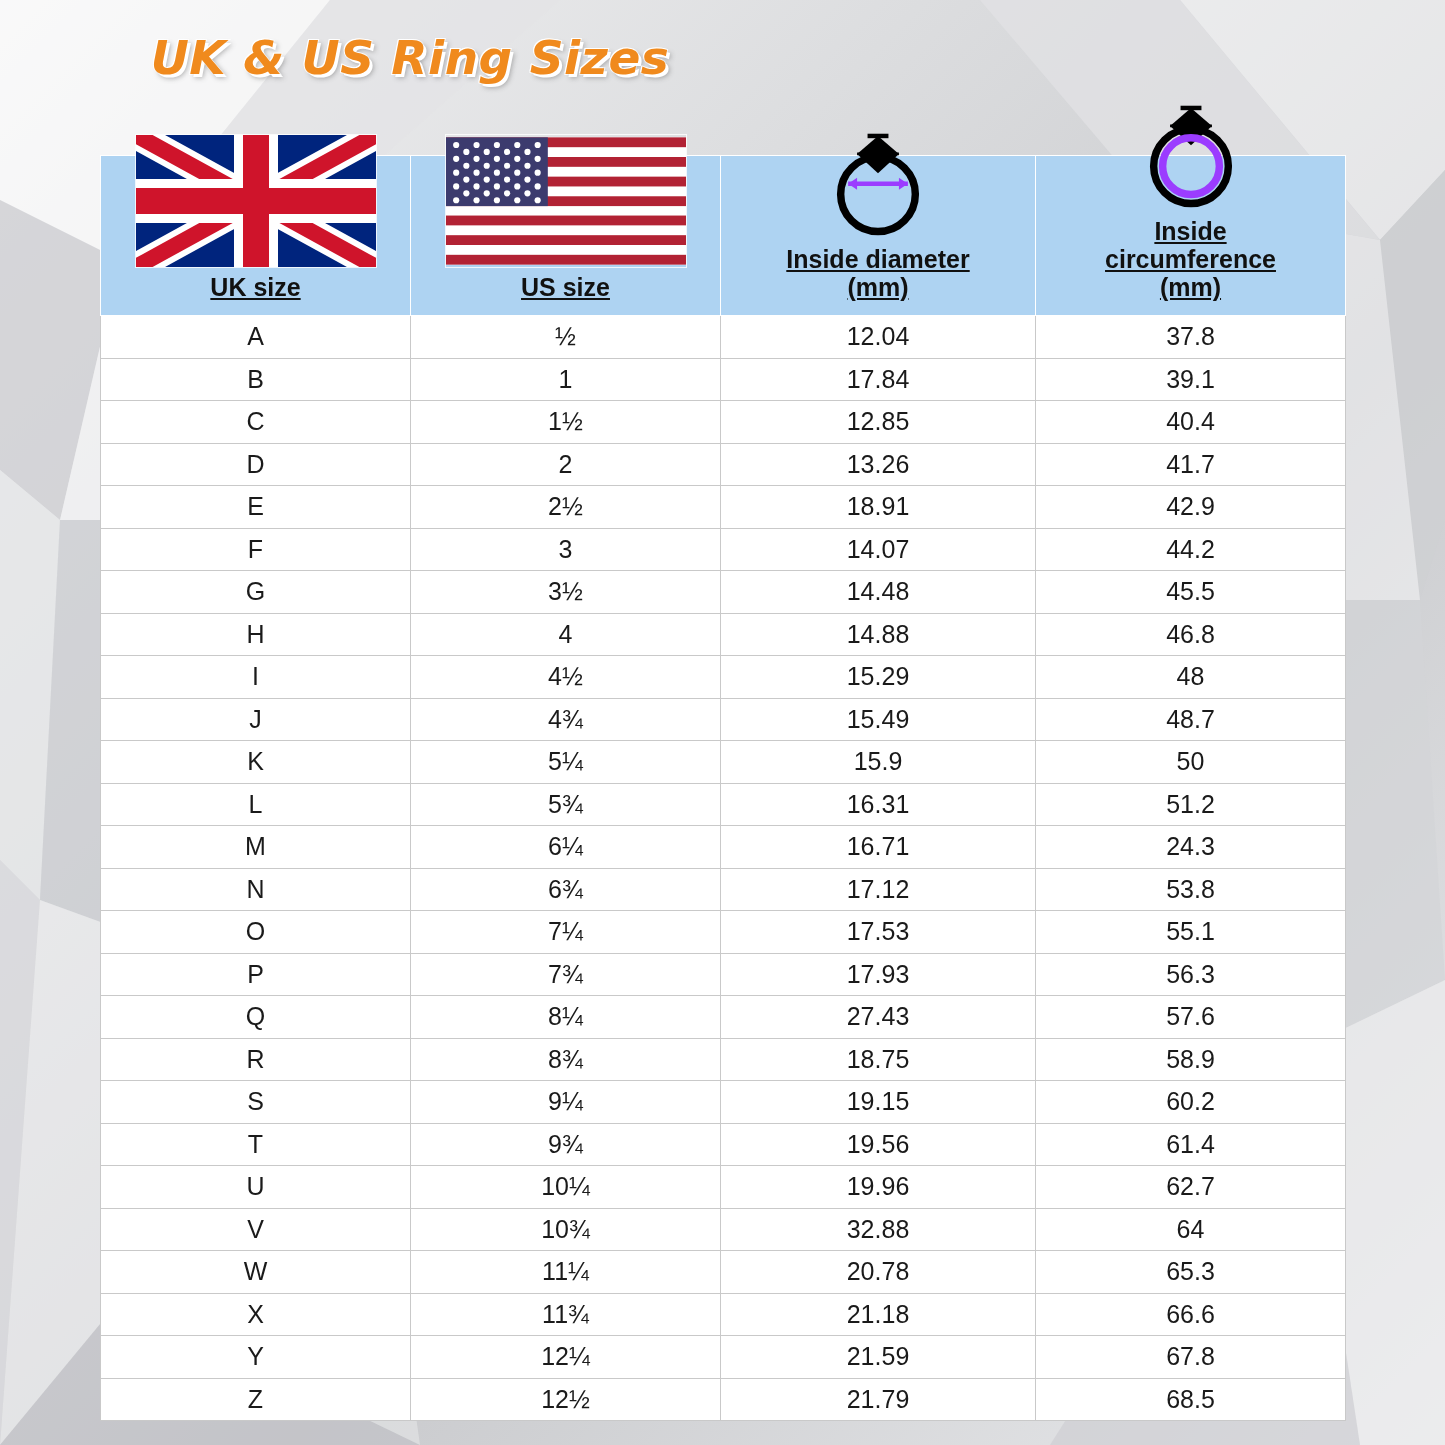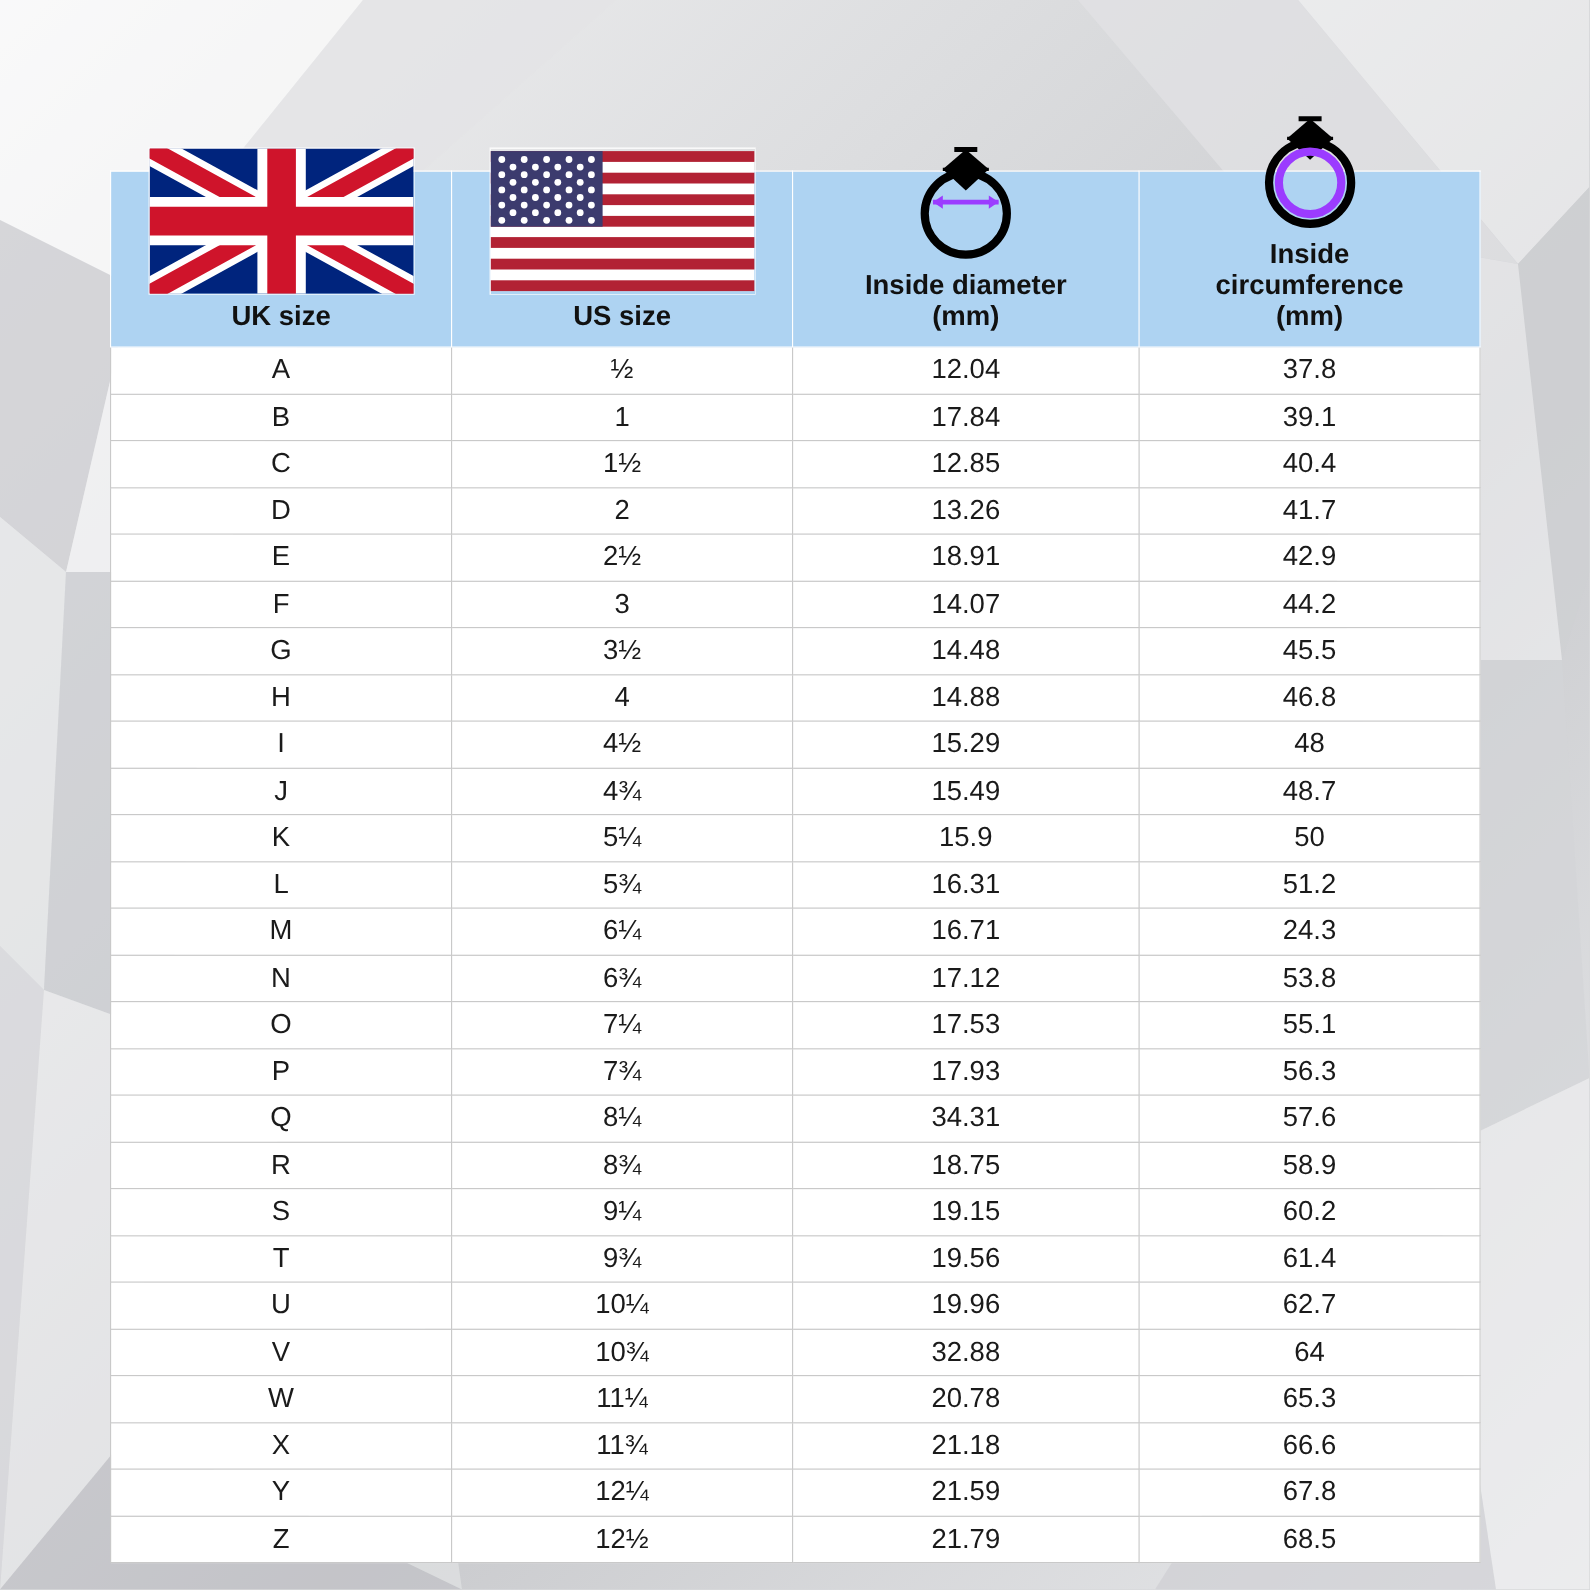--- a/index.html
+++ b/index.html
@@ -81,21 +81,21 @@
     color: #111;
     line-height: 1.12;
   }
   th .head-inner {
     display: flex;
     flex-direction: column;
     align-items: center;
     justify-content: flex-end;
     height: 118px;
   }
-  th .head-label { margin-top: 6px; }
+  th .head-label { margin-top: 6px; text-decoration: underline; }
 
   
   .flag {
     width: 240px;
     height: 132px;
     position: relative;
     margin-top: -36px;
     box-shadow: 0 0 0 1px rgba(255,255,255,.8);
   }
   .flag svg { display: block; width: 240px; height: 132px; }
@@ -135,20 +135,21 @@
     <polygon points="1420,600 1230,600 1300,1050 1445,980" fill="#d3d4d7" opacity=".7"></polygon>
     <polygon points="1445,980 1300,1050 1360,1445 1445,1445" fill="#ededee" opacity=".7"></polygon>
     <polygon points="1360,1445 1300,1050 1050,1445" fill="#cbccd0" opacity=".6"></polygon>
     <polygon points="0,1445 120,1300 420,1445" fill="#bfc0c4" opacity=".55"></polygon>
     <polygon points="420,1445 120,1300 150,940 380,1160" fill="#e8e9ea" opacity=".55"></polygon>
   </svg>
 </div>
 
 <div class="page">
 
+  <div class="title">UK &amp; US Ring Sizes</div>
 
   <div class="table-wrap">
     <table class="ring">
       <colgroup>
         <col class="c1">
           <col class="c2">
           <col class="c3">
           <col class="c4">
       </colgroup>
       <thead>
@@ -366,21 +367,21 @@
           </tr>
           <tr>
             <td>P</td>
             <td>7¾</td>
             <td>17.93</td>
             <td>56.3</td>
           </tr>
           <tr>
             <td>Q</td>
             <td>8¼</td>
-            <td>34.31</td>
+            <td>27.43</td>
             <td>57.6</td>
           </tr>
           <tr>
             <td>R</td>
             <td>8¾</td>
             <td>18.75</td>
             <td>58.9</td>
           </tr>
           <tr>
             <td>S</td>

